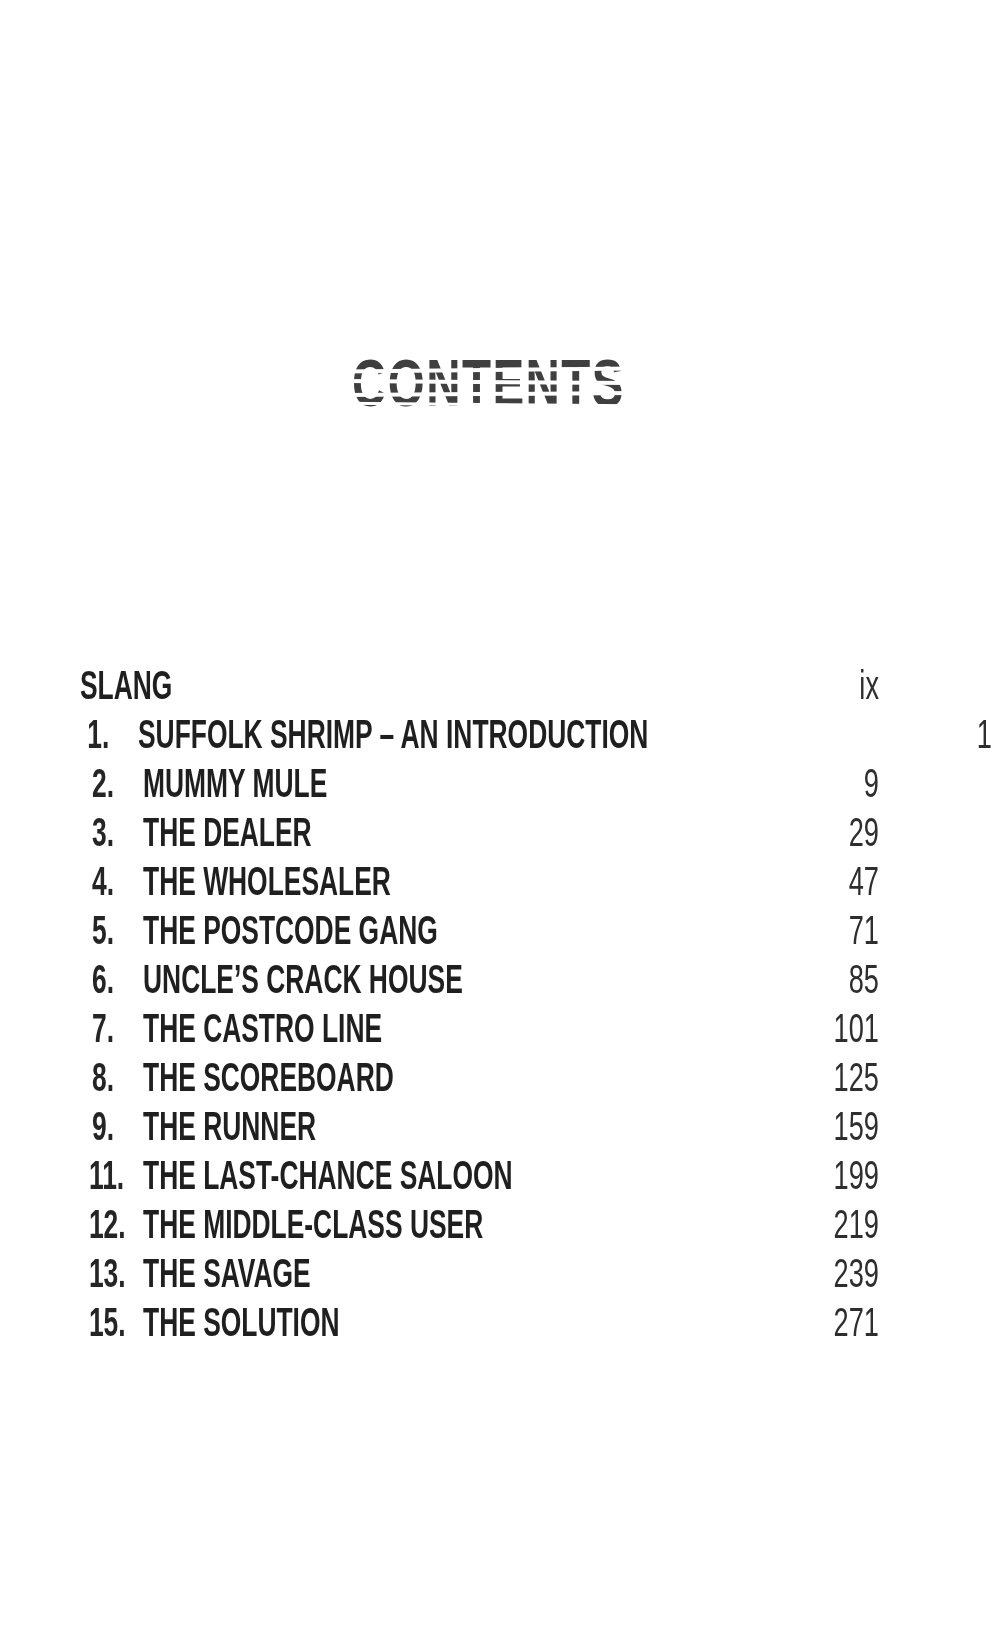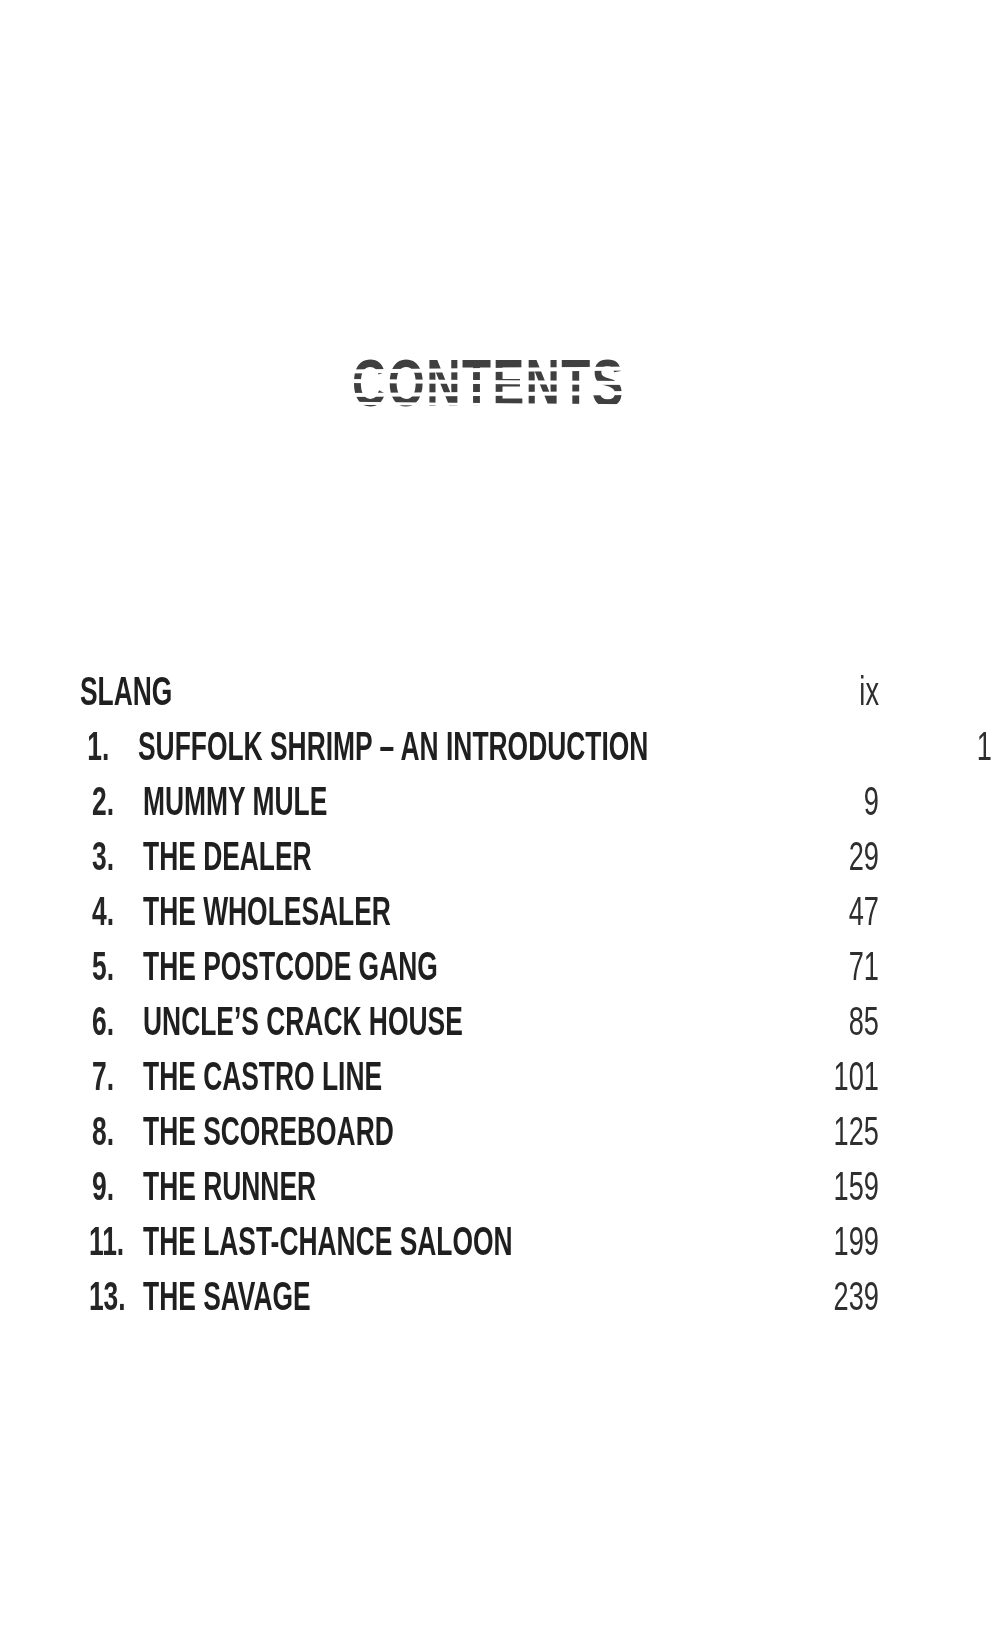--- a/index.html
+++ b/index.html
@@ -59,21 +59,20 @@
     right: 0;
     padding: 0 120px 0 76px;
   }
   .toc-row {
     display: flex;
     align-items: baseline;
     height: 49px;
     line-height: 49px;
     font-size: 40px;
     white-space: nowrap;
-    margin-top: 6px;
   }
   .toc-num {
     width: 38px;
     text-align: right;
     font-weight: 700;
     color: #252525;
     transform: scaleX(0.66);
     transform-origin: right center;
   }
   .toc-label {
@@ -173,24 +172,34 @@
       <span class="toc-page">159</span>
     </div>
 
 
     <div class="toc-row">
       <span class="toc-num">11.</span>
       <span class="toc-label">THE LAST-CHANCE SALOON</span>
       <span class="toc-page">199</span>
     </div>
 
+    <div class="toc-row">
+      <span class="toc-num">12.</span>
+      <span class="toc-label">THE MIDDLE-CLASS USER</span>
+      <span class="toc-page">219</span>
+    </div>
 
     <div class="toc-row">
       <span class="toc-num">13.</span>
       <span class="toc-label">THE SAVAGE</span>
       <span class="toc-page">239</span>
     </div>
 
 
+    <div class="toc-row">
+      <span class="toc-num">15.</span>
+      <span class="toc-label">THE SOLUTION</span>
+      <span class="toc-page">271</span>
+    </div>
 
 
   </div>
 </div>
 
 </body></html>

